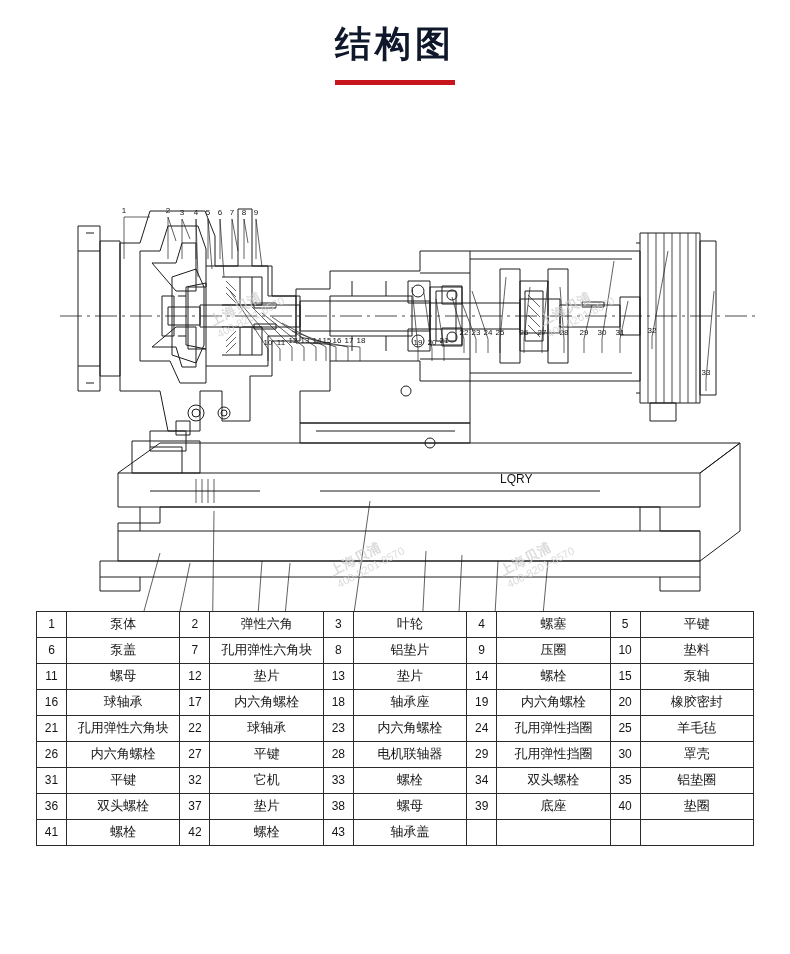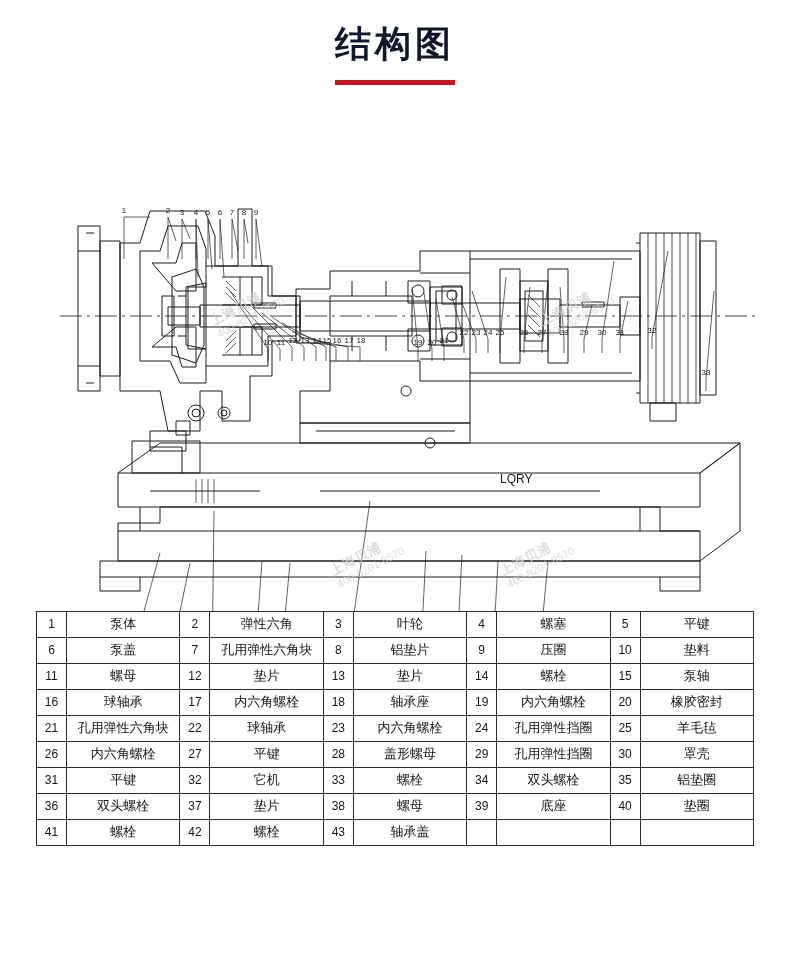--- a/index.html
+++ b/index.html
@@ -409,21 +409,21 @@
             <td class="nm">孔用弹性挡圈</td>
             <td class="num">25</td>
             <td class="nm">羊毛毡</td>
           </tr>
           <tr>
             <td class="num">26</td>
             <td class="nm">内六角螺栓</td>
             <td class="num">27</td>
             <td class="nm">平键</td>
             <td class="num">28</td>
-            <td class="nm">盖形螺母</td>
+            <td class="nm">电机联轴器</td>
             <td class="num">29</td>
             <td class="nm">孔用弹性挡圈</td>
             <td class="num">30</td>
             <td class="nm">罩壳</td>
           </tr>
           <tr>
             <td class="num">31</td>
             <td class="nm">平键</td>
             <td class="num">32</td>
             <td class="nm">它机</td>

